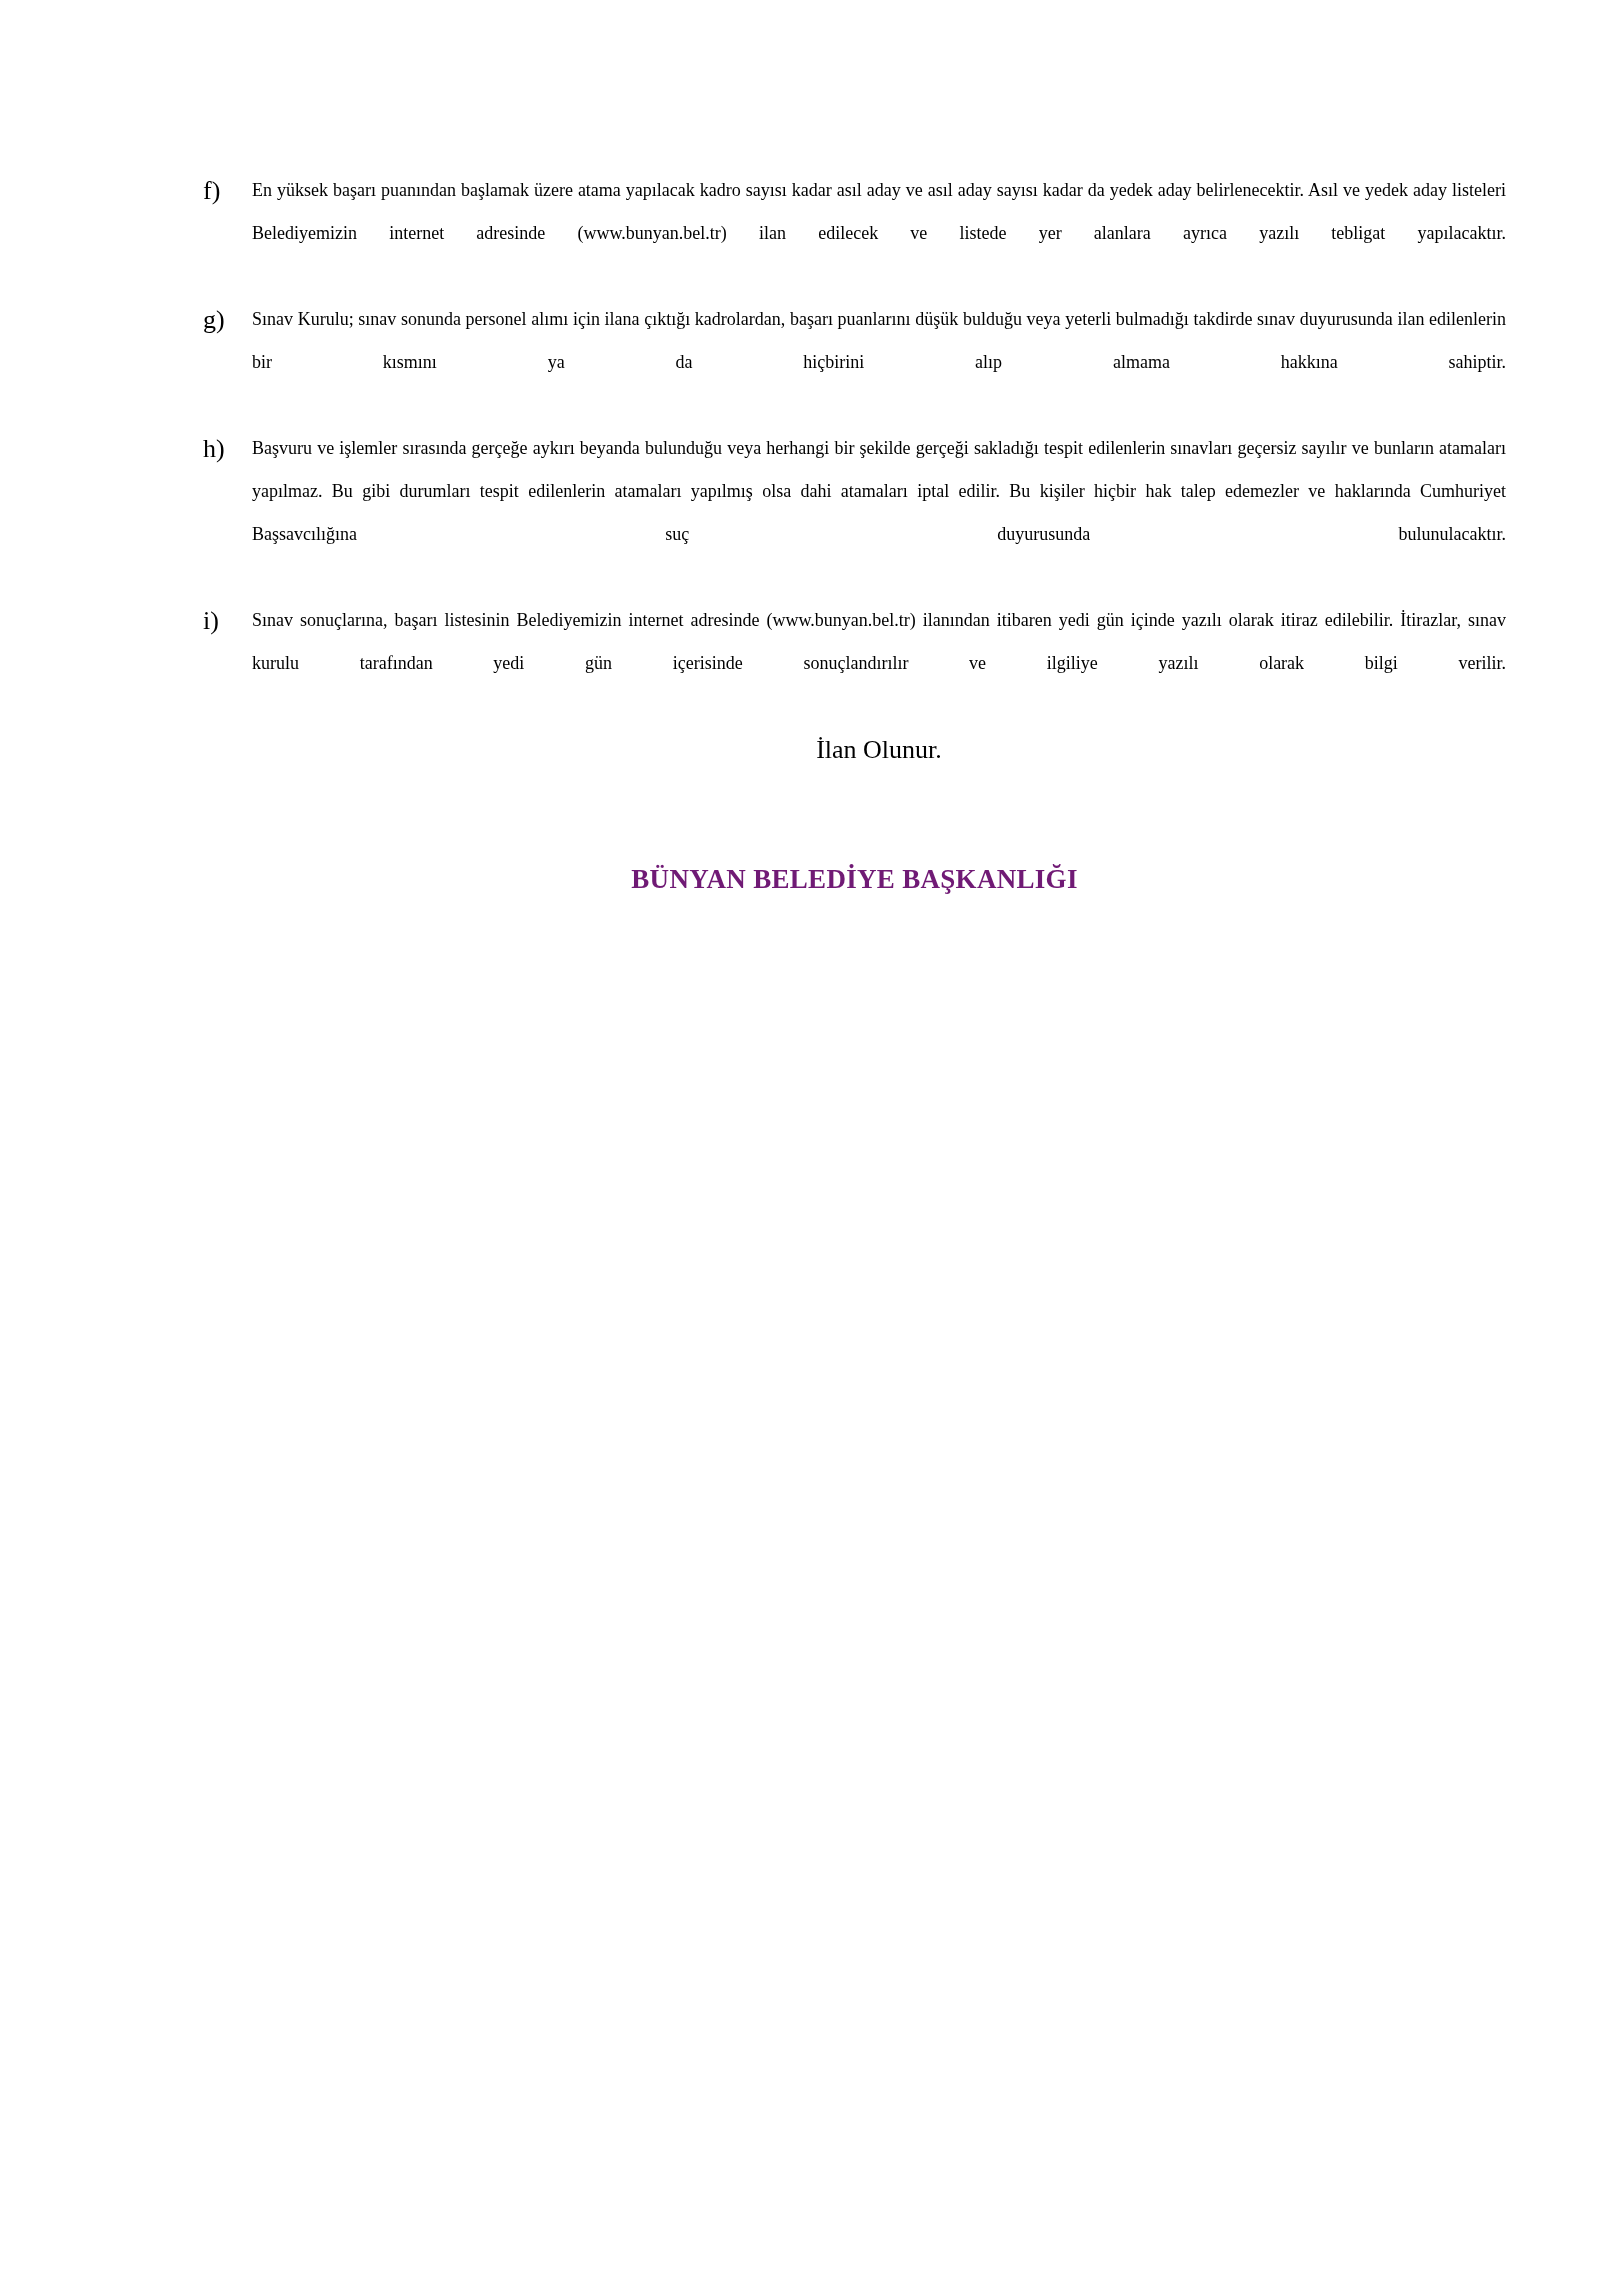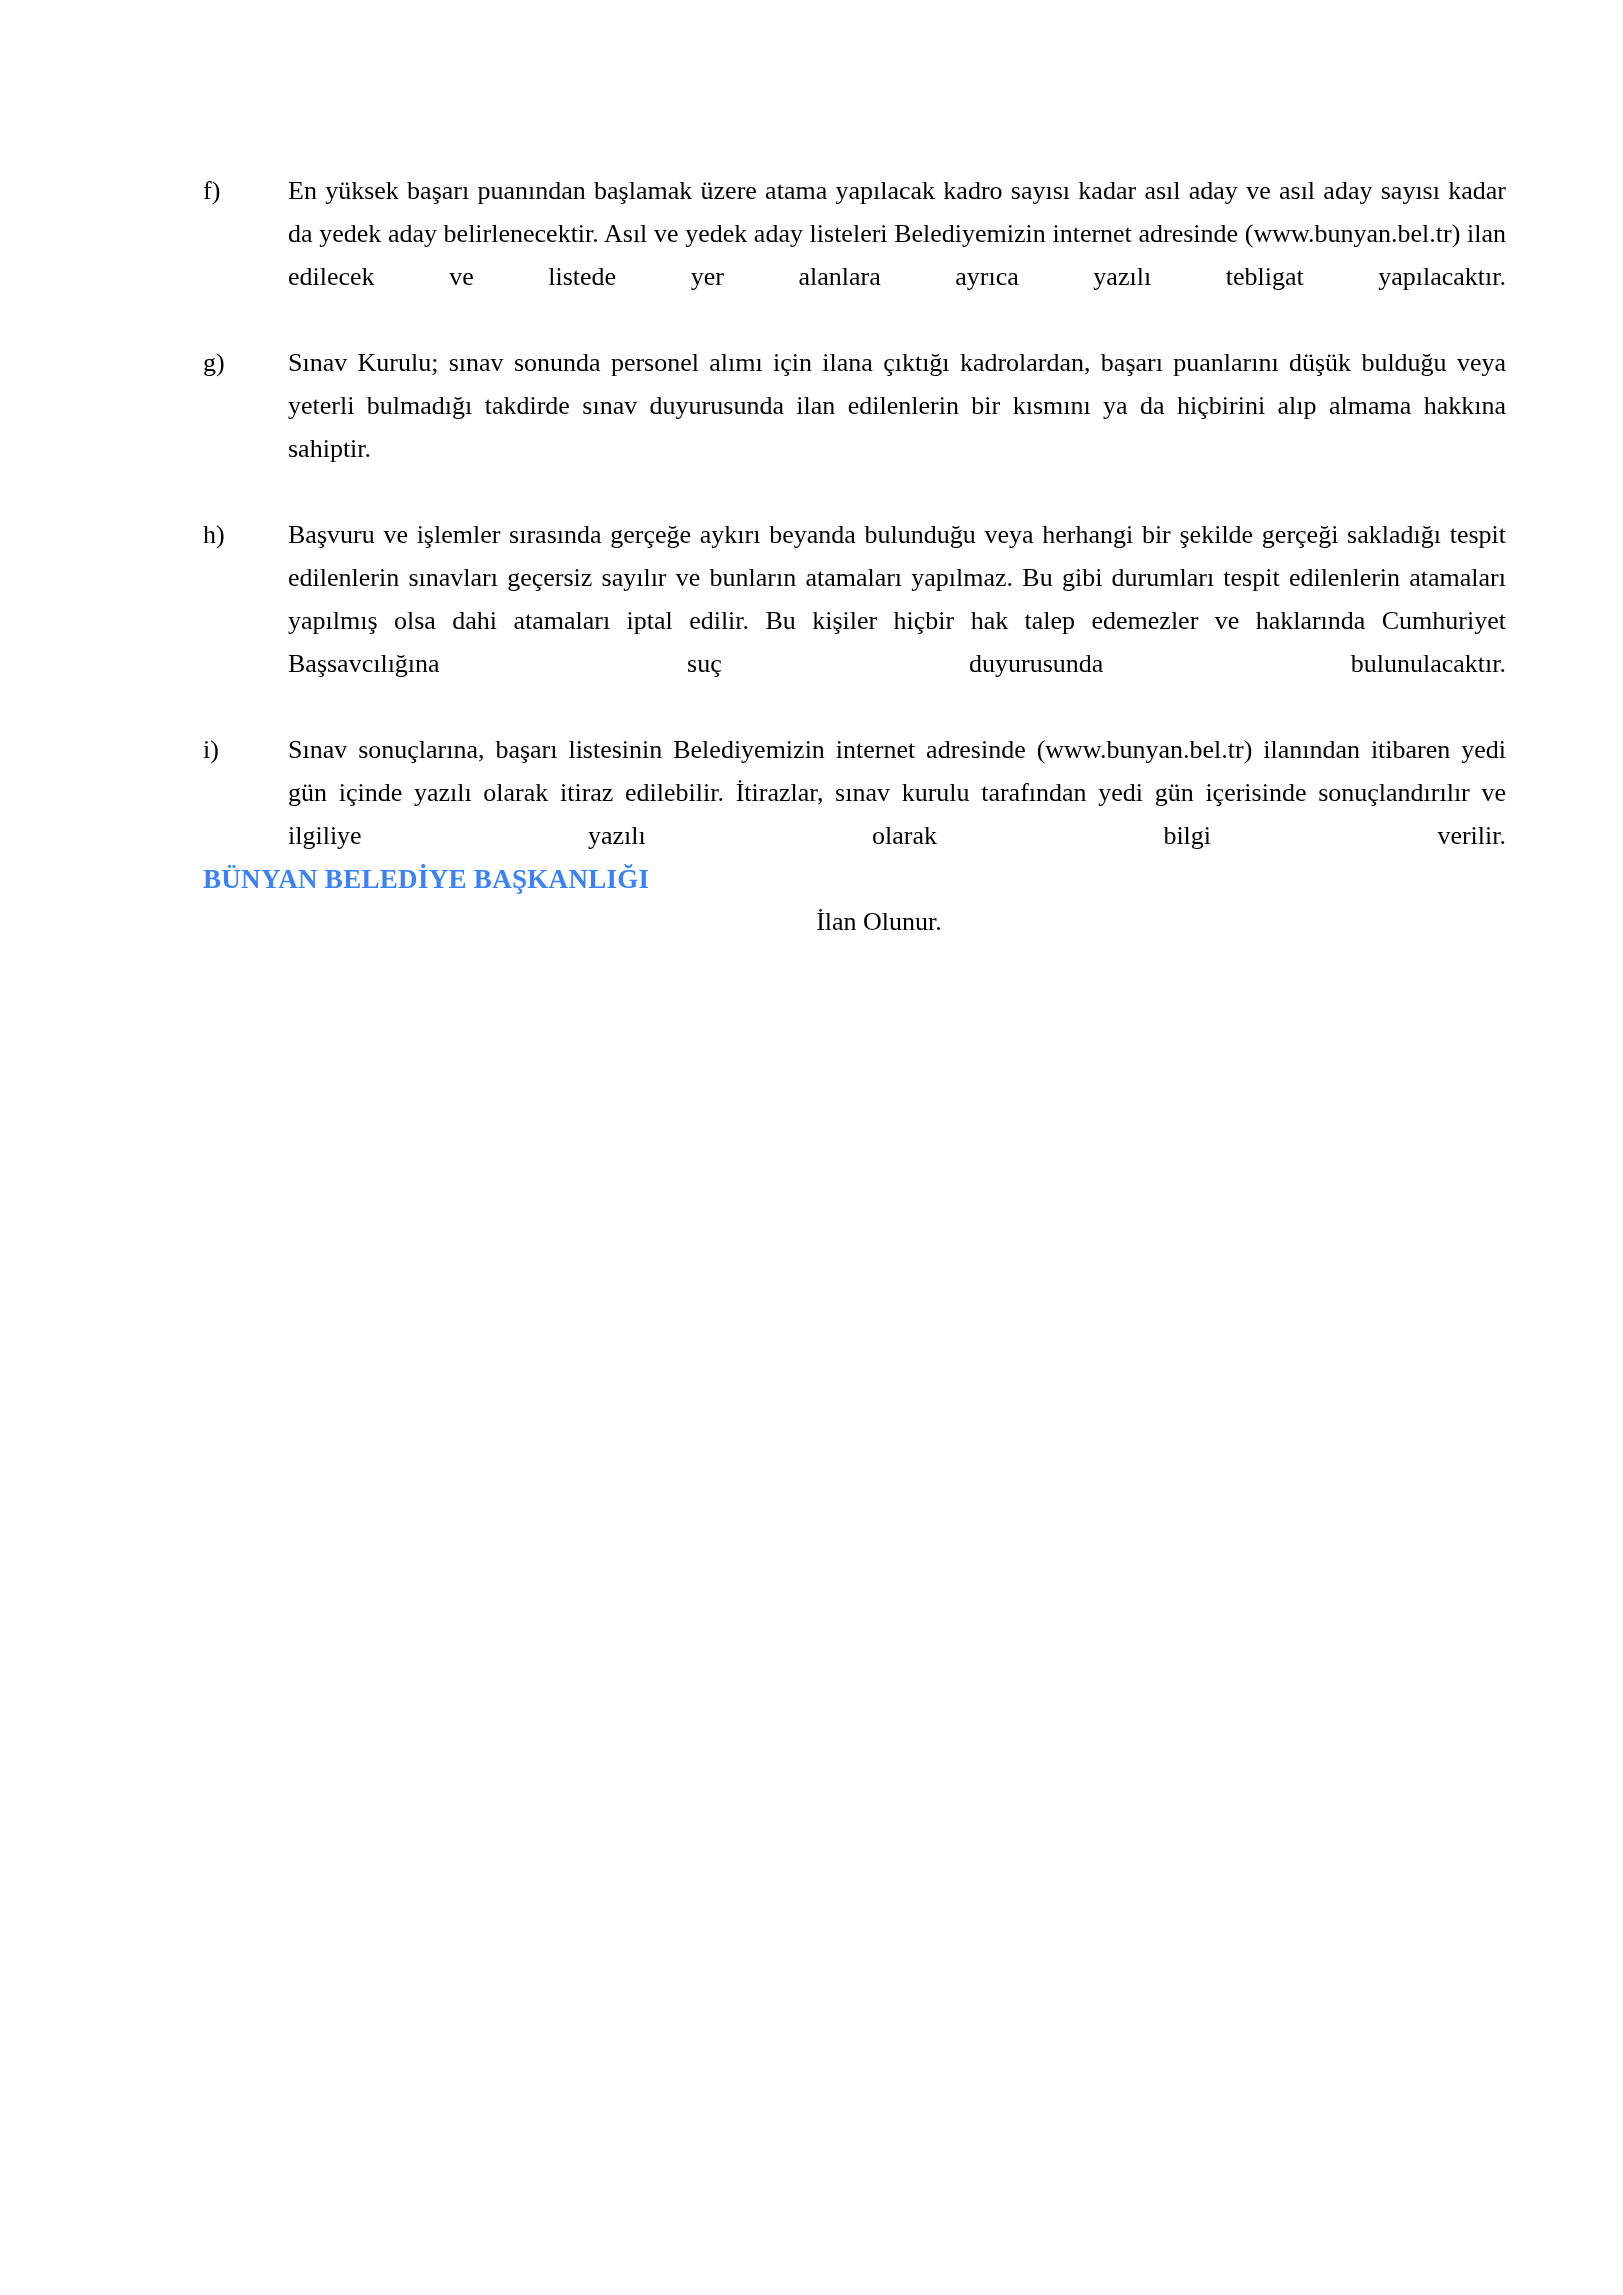--- a/index.html
+++ b/index.html
@@ -52,23 +52,22 @@
     font-family: "Liberation Serif", "DejaVu Serif", serif;
     font-size: 26px;
     line-height: 43px;
   }
 
   .item-text {
     display: block;
     text-align: justify;
     text-justify: inter-word;
     hyphens: none;
-    font-size: 26px;
+    font-size: 18px;
     line-height: 43px;
-    margin-left: 36px;
   }
 
   
   .item-text::after {
     content: "";
     display: inline-block;
     width: 100%;
   }
 
   .plain-line {
@@ -77,27 +76,27 @@
     text-align: center;
     font-size: 26px;
     line-height: 43px;
   }
 
   .signature {
     position: absolute;
     left: 203px;
     top: 858px;
     width: 1303px;
-    text-align: left;
+    text-align: center;
     font-family: "Liberation Serif", "DejaVu Serif", serif;
     font-weight: bold;
     font-size: 27px;
     line-height: 43px;
     letter-spacing: 0.3px;
-    color: #3b82f6;
+    color: #701a75;
   }
 </style>
 </head>
 <body>
 
 <div class="page">
 
   <div class="doc-body">
 
     <ol class="lettered">

